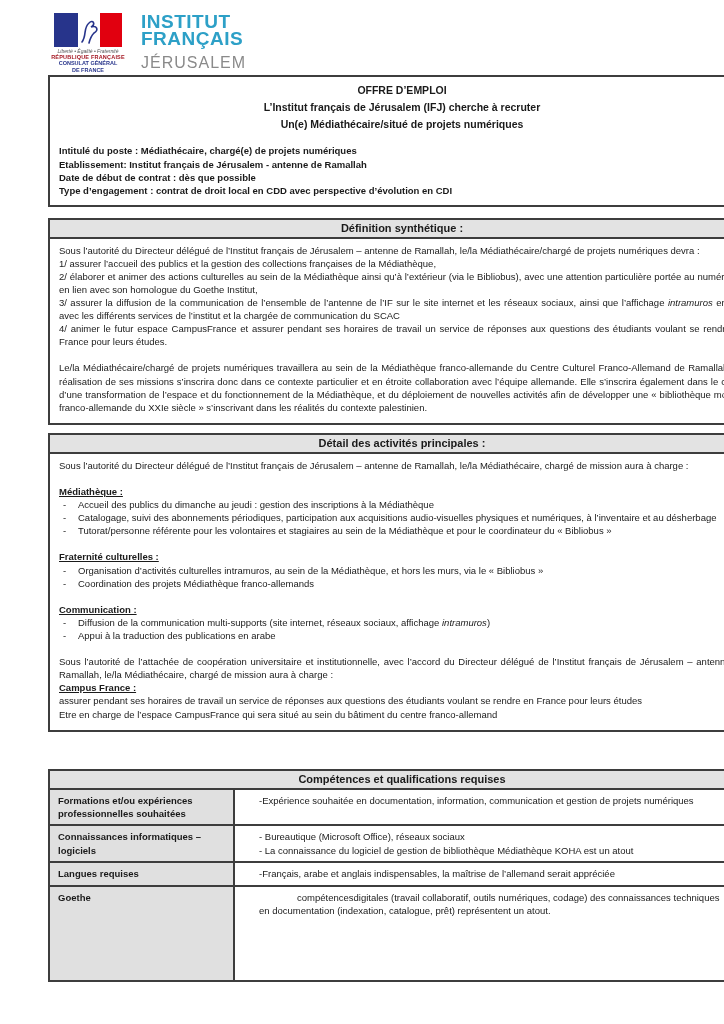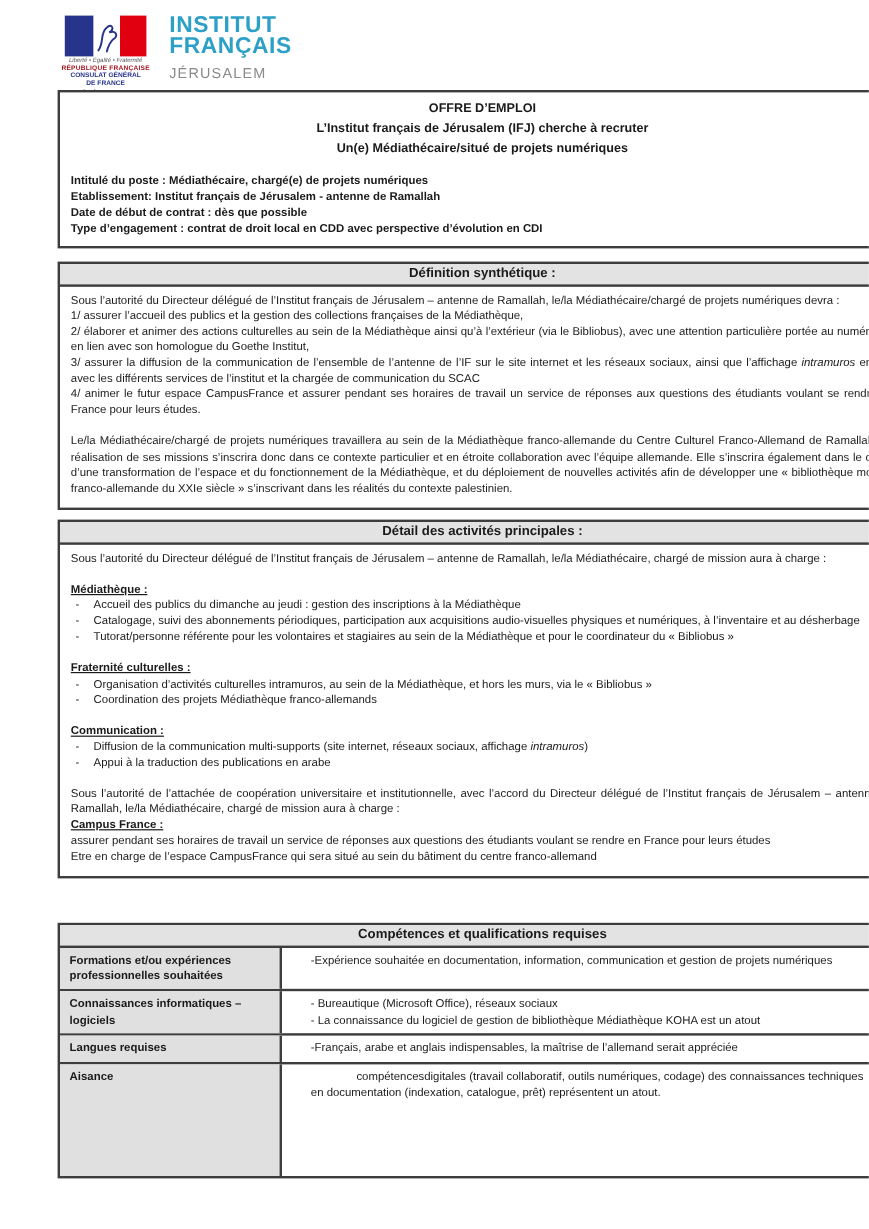--- a/index.html
+++ b/index.html
@@ -20,21 +20,21 @@
   .flag{display:flex;width:68px;height:34px;}
   .flag .b{width:24px;background:var(--flag-blue);}
   .flag .w{width:22px;background:#fff;position:relative;}
   .flag .r{width:22px;background:var(--flag-red);}
   .flag svg{position:absolute;inset:0;}
   .motto{font-size:5px;color:#555;font-style:italic;margin-top:1px;white-space:nowrap;}
   .republique{font-size:5.5px;font-weight:bold;color:#a31621;letter-spacing:.2px;white-space:nowrap;}
   .consulat{font-size:5.5px;font-weight:bold;color:var(--flag-blue);text-align:center;line-height:1.35;white-space:nowrap;}
   .if-col{margin-left:17px;padding-top:0;}
   .wordmark{color:var(--accent-blue);font-weight:bold;font-size:19px;line-height:.92;letter-spacing:.5px;}
-  .city{color:#8a8a8a;font-size:12px;letter-spacing:1px;margin-top:6px;}
+  .city{color:#8a8a8a;font-size:16px;letter-spacing:1px;margin-top:6px;}
 
   
   .content{position:absolute;left:48px;top:75px;width:708px;}
   .box{border:2px solid var(--border-dark);background:#fff;}
   p{margin:0;}
   .spacer{height:13px;}
 
   
   .title-box{padding:5px 9px 7px;margin-bottom:11px;}
   .tb-center{text-align:center;font-weight:bold;font-size:10.5px;line-height:1.6;}
@@ -194,21 +194,21 @@
       </div>
 
       <div class="comp-row">
         <div class="comp-label">Langues requises</div>
         <div class="comp-value">
           <p>-Français, arabe et anglais indispensables, la maîtrise de l’allemand serait appréciée</p>
         </div>
       </div>
 
       <div class="comp-row">
-        <div class="comp-label">Aisance</div>
+        <div class="comp-label">Goethe</div>
         <div class="comp-value tall">
           <p class="indent">compétencesdigitales (travail collaboratif, outils numériques, codage) des connaissances techniques en documentation (indexation, catalogue, prêt) représentent un atout.</p>
         </div>
       </div>
     </div>
 
   </div>
 </div>
 
 </body></html>

